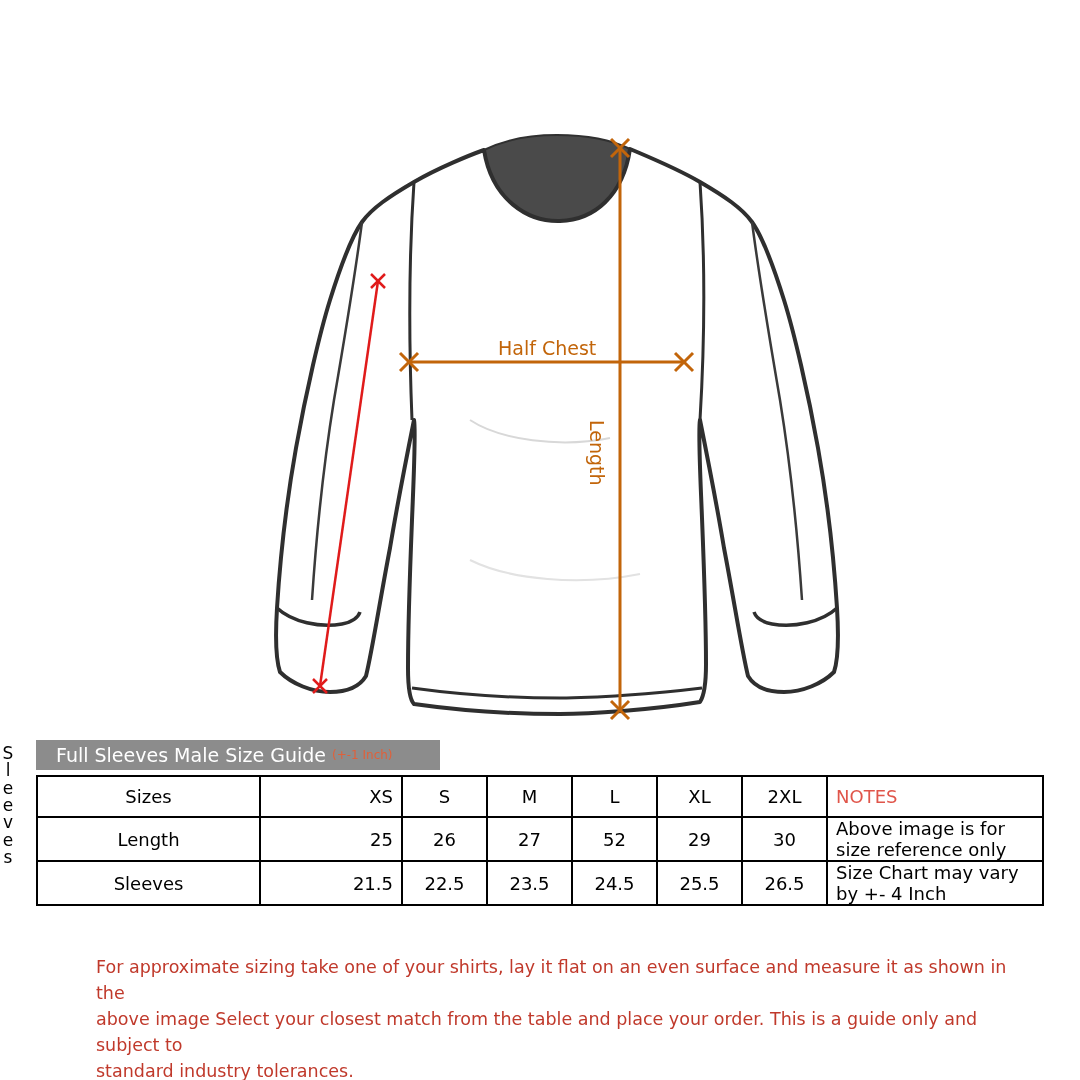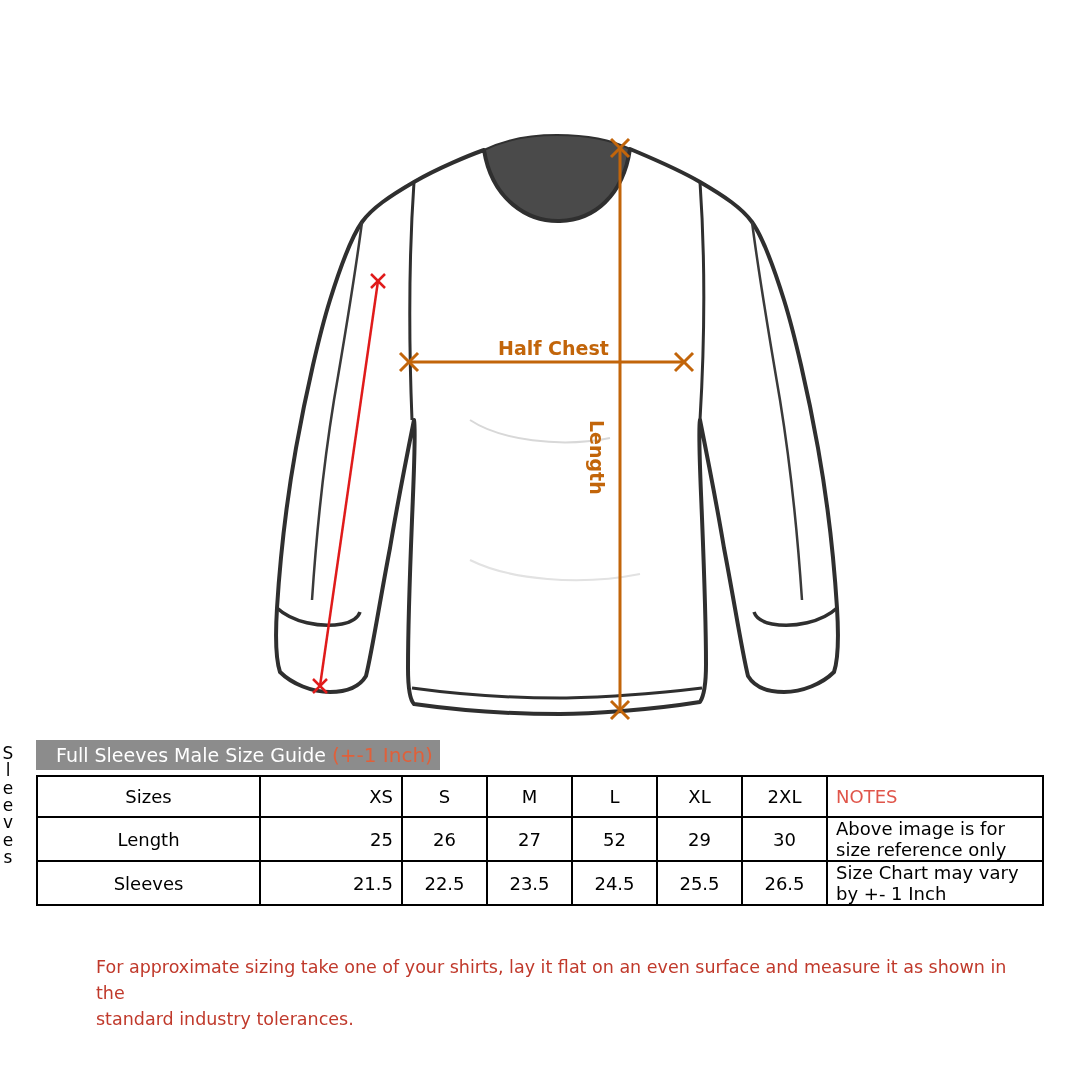--- a/index.html
+++ b/index.html
@@ -27,21 +27,20 @@
   #illustration svg {
     display: block;
   }
 
   .dim-label {
     position: absolute;
     color: #c2650a;
     font-size: 19px;
     font-family: "DejaVu Sans", "Liberation Sans", sans-serif;
     white-space: nowrap;
-    font-weight: bold;
   }
   #half-chest-label {
     left: 498px;
     top: 337px;
   }
   #length-label {
     left: 586px;
     top: 420px;
     writing-mode: vertical-rl;
     text-orientation: mixed;
@@ -72,21 +71,21 @@
     align-items: center;
     padding-left: 20px;
     box-sizing: border-box;
   }
   #title-main {
     color: #ffffff;
     font-size: 19px;
   }
   #title-sub {
     color: #e0603a;
-    font-size: 20px;
+    font-size: 12px;
     margin-left: 6px;
   }
 
   
   #size-table {
     position: absolute;
     left: 36px;
     top: 775px;
     width: 1008px;
     border-collapse: collapse;
@@ -243,22 +242,23 @@
     </tr>
 
     <tr>
       <td class="c-label">Sleeves</td>
       <td class="c-xs">21.5</td>
       <td class="c-sz">22.5</td>
       <td class="c-sz">23.5</td>
       <td class="c-sz">24.5</td>
       <td class="c-sz">25.5</td>
       <td class="c-sz">26.5</td>
-      <td class="c-notes">Size Chart may vary by +- 1 Inch</td>
+      <td class="c-notes">Size Chart may vary by +- 4 Inch</td>
     </tr>
   </tbody>
 </table>
 
 <div id="footer">
   <p>For approximate sizing take one of your shirts, lay it flat on an even surface and measure it as shown in the</p>
+  <p>above image Select your closest match from the table and place your order. This is a guide only and subject to</p>
   <p>standard industry tolerances.</p>
 
 </div>
 
 </body></html>

